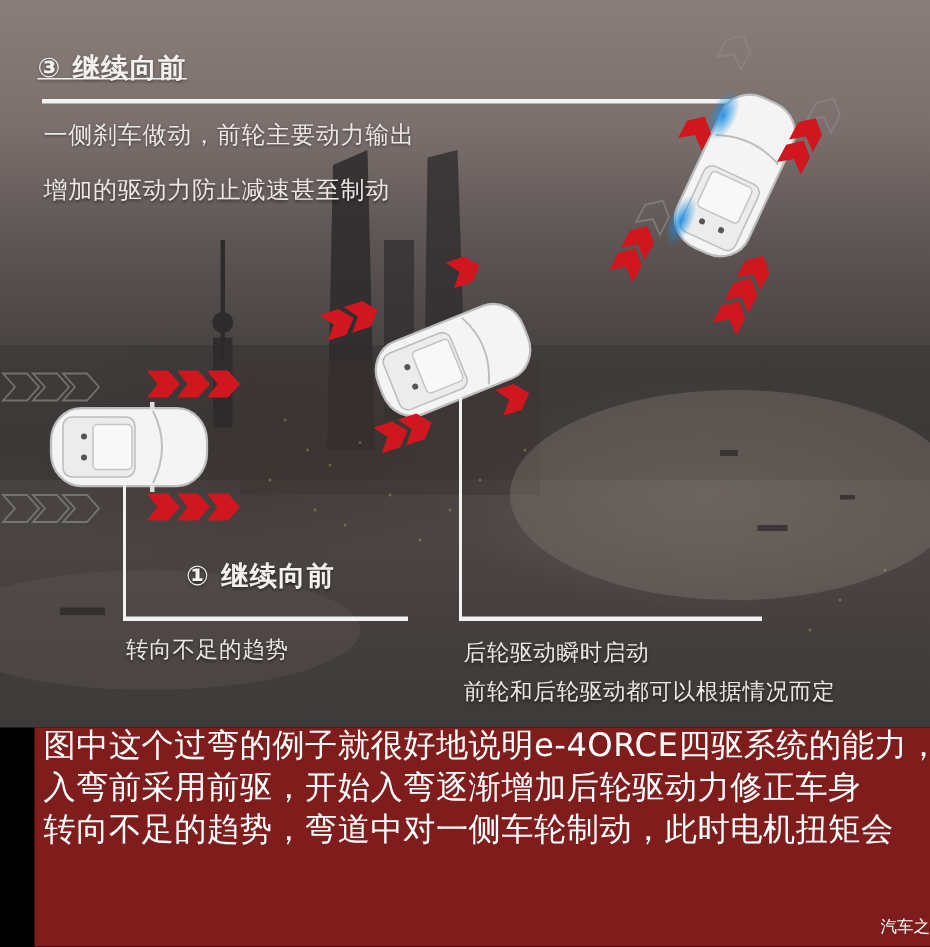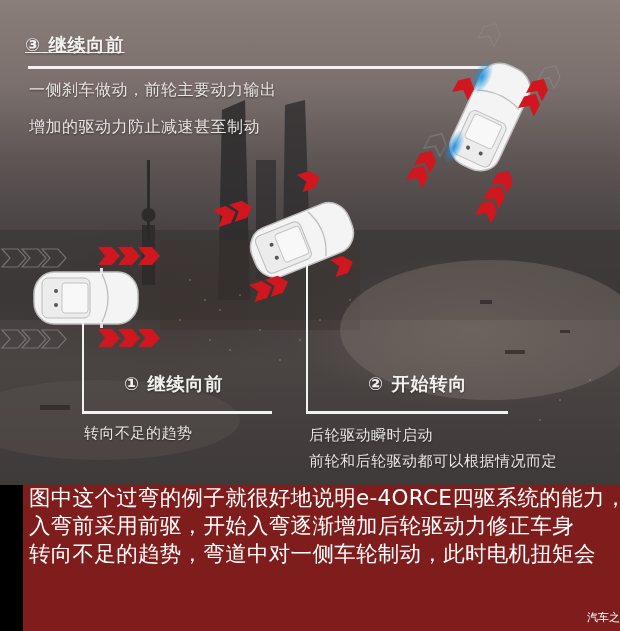--- a/index.html
+++ b/index.html
@@ -197,24 +197,20 @@
       </g>
     </g>
   </svg>
 
   <div class="abs heading" style="left:124px; top:372px; font-size:18px;">
     <span>①</span>
     <span>继续向前</span>
   </div>
   <div class="abs body-txt" style="left:84px; top:424px; font-size:15px;">转向不足的趋势</div>
 
-  <div class="abs heading" style="left:368px; top:372px; font-size:18px;">
-    <span>②</span>
-    <span>开始转向</span>
-  </div>
   <div class="abs body-txt" style="left:309px; top:426px; font-size:15px;">后轮驱动瞬时启动</div>
   <div class="abs body-txt" style="left:309px; top:452px; font-size:15px;">前轮和后轮驱动都可以根据情况而定</div>
 </div>
 
 <div class="caption">
   <p style="top:-1px;">图中这个过弯的例子就很好地说明e-4ORCE四驱系统的能力，</p>
   <p style="top:27px;">入弯前采用前驱，开始入弯逐渐增加后轮驱动力修正车身</p>
   <p style="top:55px;">转向不足的趋势，弯道中对一侧车轮制动，此时电机扭矩会</p>
   <div class="watermark">汽车之家</div>
 </div>

